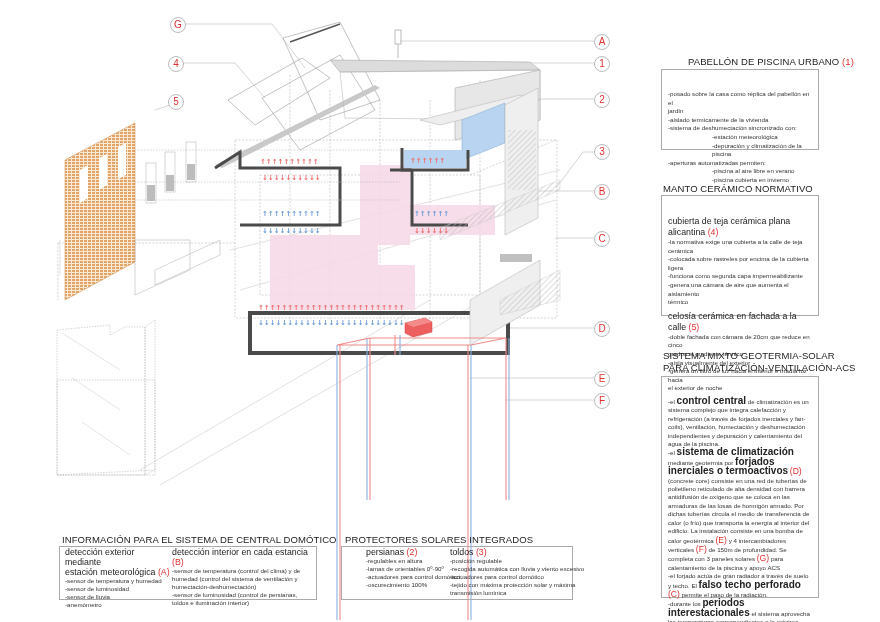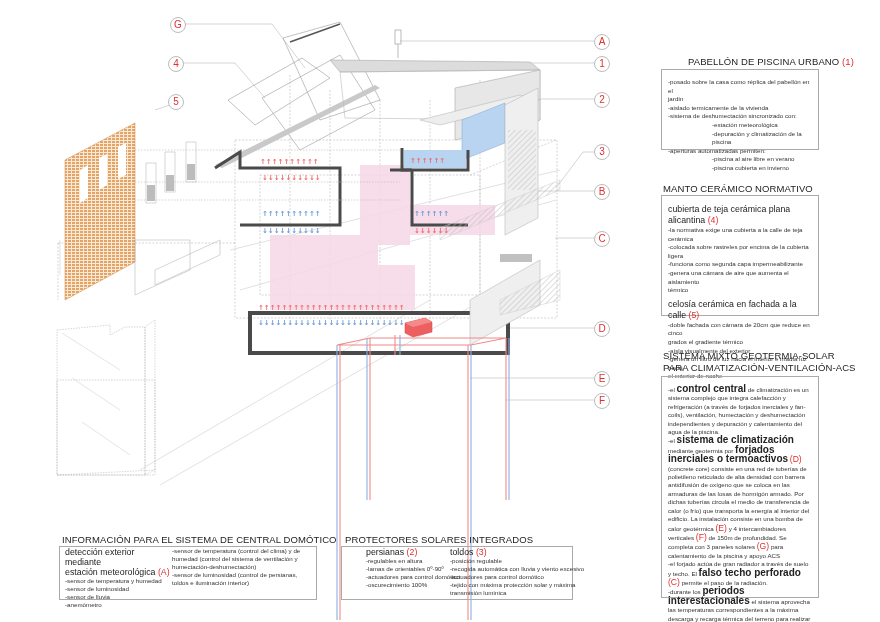--- a/index.html
+++ b/index.html
@@ -1,20 +1,20 @@
 <!DOCTYPE html>
 <html><head>
 <meta charset="utf-8">
 <style>
   html, body { margin:0; padding:0; background:#ffffff; }
   body { width:880px; height:622px; position:relative; overflow:hidden; font-family:"Liberation Sans", sans-serif; color:#222; }
   .diagram { position:absolute; left:0; top:0; width:640px; height:622px; }
   .callout { position:absolute; width:14px; height:14px; border-radius:50%; border:1px solid #bbb; background:#fff; color:#e03030; font-size:10px; line-height:14px; text-align:center; font-family:"Liberation Sans", sans-serif; }
   .section-title { position:absolute; font-size:9.5px; color:#222; letter-spacing:0.1px; white-space:nowrap; }
-  .box { position:absolute; border:1px solid #aaa; box-sizing:border-box; padding:8px 6px; font-size:6.2px; line-height:8.6px; color:#333; }
+  .box { position:absolute; border:1px solid #aaa; box-sizing:border-box; padding:20px 6px; font-size:6.2px; line-height:8.6px; color:#333; }
   .box .line { display:block; }
   .box .ind { padding-left:44px; }
   .sub { font-size:8.8px; line-height:11px; color:#222; display:block; }
   .red { color:#e03030; }
   .big { font-size:10px; font-weight:bold; color:#222; }
   .col { position:absolute; top:0; }
 </style>
 </head>
 <body>
 
@@ -244,20 +244,21 @@
 <div class="box" style="left:59px;top:546px;width:258px;height:54px;padding:0;">
   <div class="col" style="left:5px;width:108px;line-height:8px;">
     <span class="sub" style="line-height:10px">detección exterior mediante</span>
     <span class="sub" style="line-height:10px"><span>estación meteorológica</span> <span class="red">(A)</span></span>
     <span class="line">-sensor de temperatura y humedad</span>
     <span class="line">-sensor de luminosidad</span>
     <span class="line">-sensor de lluvia</span>
     <span class="line">-anemómetro</span>
   </div>
   <div class="col" style="left:112px;width:145px;line-height:8px;">
+    <span class="sub" style="line-height:10px"><span>detección interior en cada estancia</span> <span class="red">(B)</span></span>
     <span class="line">-sensor de temperatura (control del clima) y de</span>
     <span class="line">humedad (control del sistema de ventilación y</span>
     <span class="line">humectación-deshumectación)</span>
     <span class="line">-sensor de luminosidad (control de persianas,</span>
     <span class="line">toldos e iluminación interior)</span>
   </div>
 </div>
 
 <div class="section-title" style="left:345px;top:534px;">PROTECTORES SOLARES INTEGRADOS</div>
 <div class="box" style="left:341px;top:546px;width:232px;height:54px;padding:0;">

